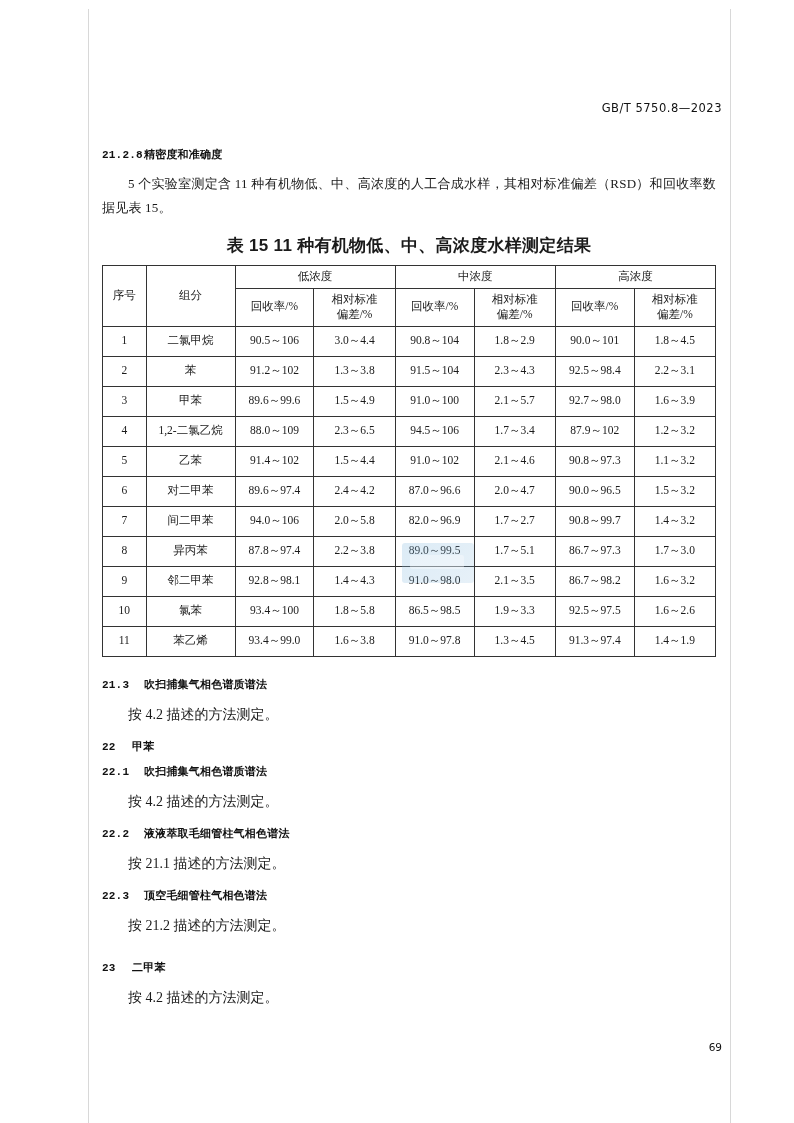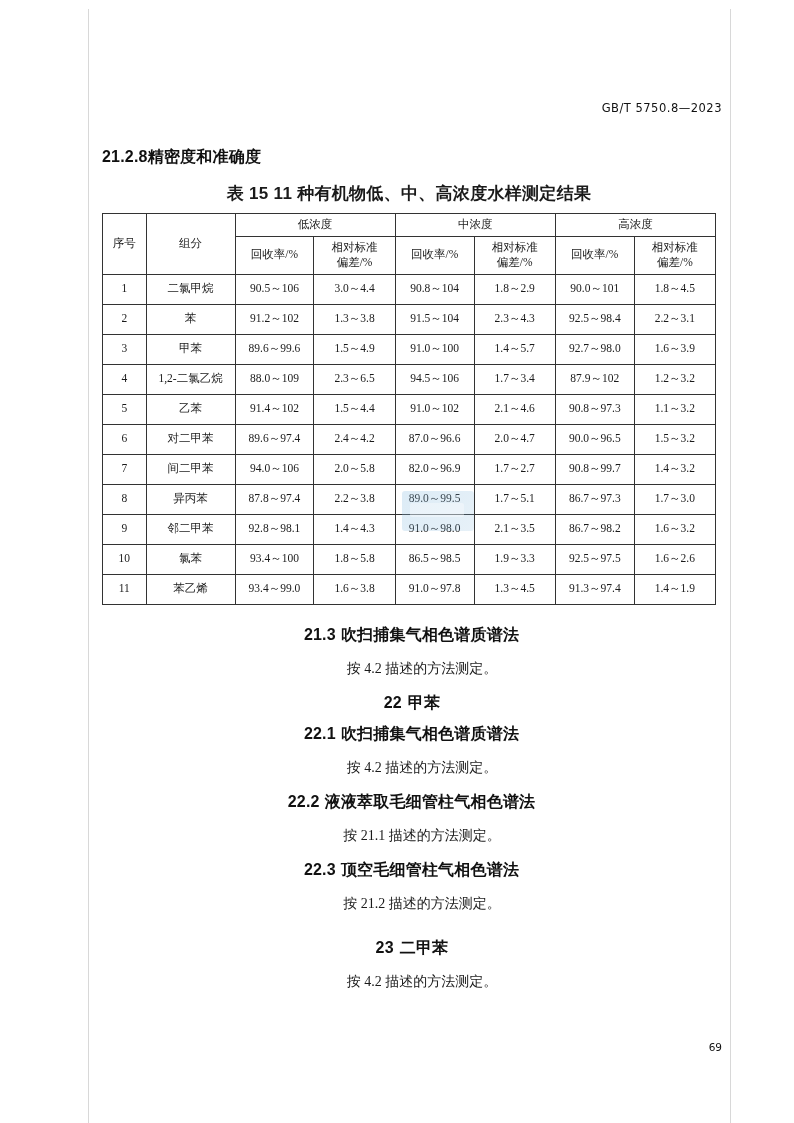--- a/index.html
+++ b/index.html
@@ -45,22 +45,22 @@
   }
 
   .content {
     position: absolute;
     left: 90px;
     top: 138px;
     width: 614px;
   }
 
   .h-sec {
-    font-family: Liberation Sans, sans-serif;
-    font-size: 16px;
+    font-family: Liberation Mono, monospace;
+    font-size: 11px;
     font-weight: bold;
     color: #111;
     margin: 0 0 10px 0;
     letter-spacing: 0.2px;
   }
   .h-sec .num {
     display: inline-block;
     min-width: 42px;
     font-weight: bold;
   }
@@ -121,21 +121,21 @@
   }
   .watermark:after {
     content: "";
     position: absolute;
     left: 8px; top: 12px;
     width: 54px; height: 14px;
     background: rgba(255,255,255,0.35);
     border-radius: 2px;
   }
 
-  .after-table { margin-top: 20px; text-align: center; }
+  .after-table { margin-top: 20px; }
 
   .sub-body {
     font-size: 14px;
     margin: 0 0 12px 0;
     text-indent: 26px;
     line-height: 1.8;
   }
 
   .block { margin-bottom: 4px; }
   .gap { height: 10px; }
@@ -158,20 +158,21 @@
   <div class="rule-right"></div>
 
   <div class="header">GB/T 5750.8—2023</div>
 
   <div class="content">
 
     <div class="h-sec">
       <span class="num">21.2.8</span><span>精密度和准确度</span>
     </div>
 
+    <p class="body indent">5 个实验室测定含 11 种有机物低、中、高浓度的人工合成水样，其相对标准偏差（RSD）和回收率数据见表 15。</p>
 
     <div class="table-title">表 15   11 种有机物低、中、高浓度水样测定结果</div>
 
     <div style="position:relative;">
       <div class="watermark"></div>
       <table class="data">
         <thead>
           <tr>
             <th rowspan="2" style="width:42px;">序号</th>
             <th rowspan="2" style="width:92px;">组分</th>
@@ -217,21 +218,21 @@
             <td>2.3～4.3</td>
             <td>92.5～98.4</td>
             <td>2.2～3.1</td>
           </tr>
           <tr>
             <td>3</td>
             <td>甲苯</td>
             <td>89.6～99.6</td>
             <td>1.5～4.9</td>
             <td>91.0～100</td>
-            <td>1.4～5.7</td>
+            <td>2.1～5.7</td>
             <td>92.7～98.0</td>
             <td>1.6～3.9</td>
           </tr>
           <tr>
             <td>4</td>
             <td>1,2-二氯乙烷</td>
             <td>88.0～109</td>
             <td>2.3～6.5</td>
             <td>94.5～106</td>
             <td>1.7～3.4</td>

